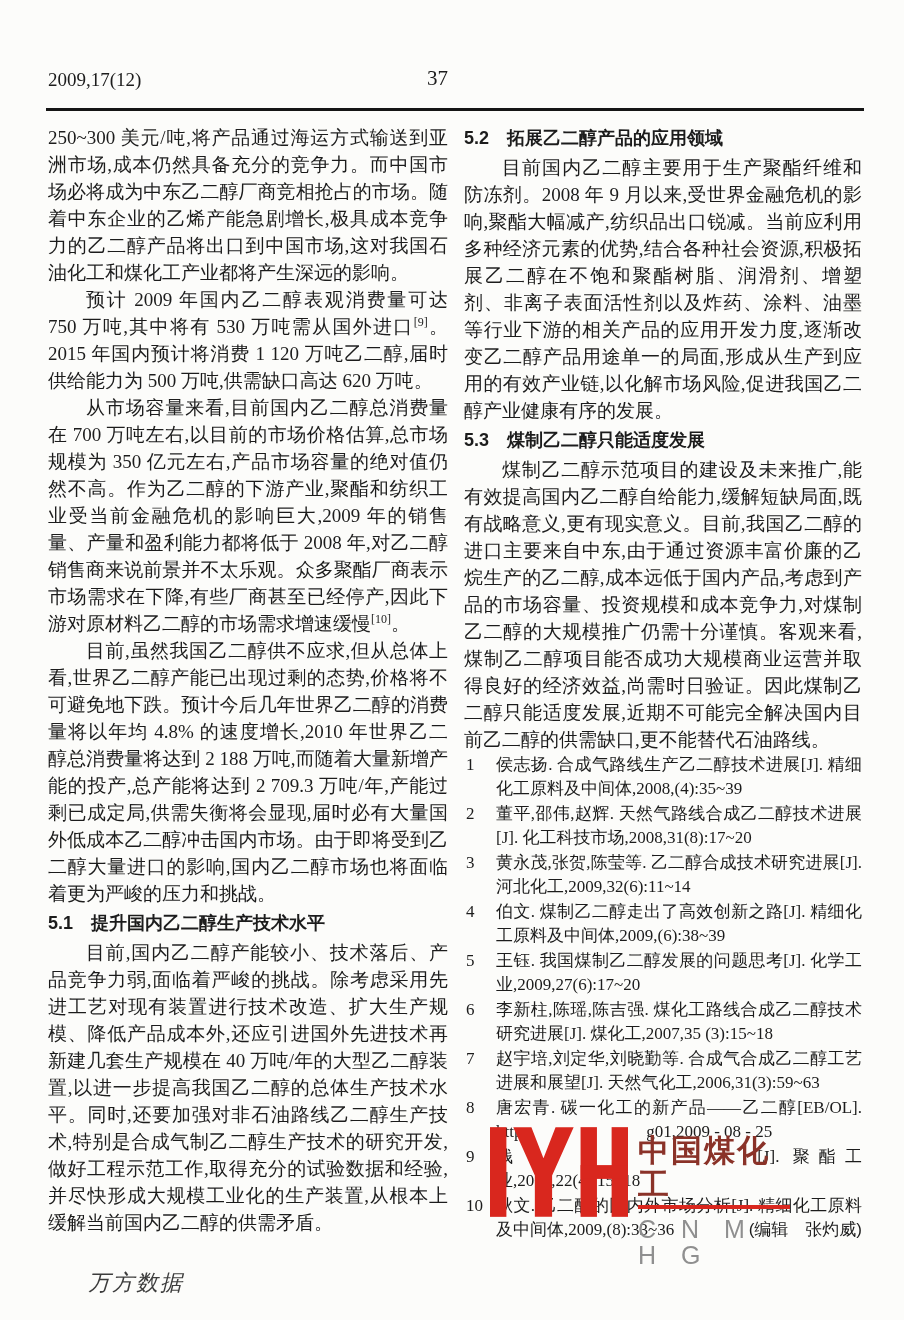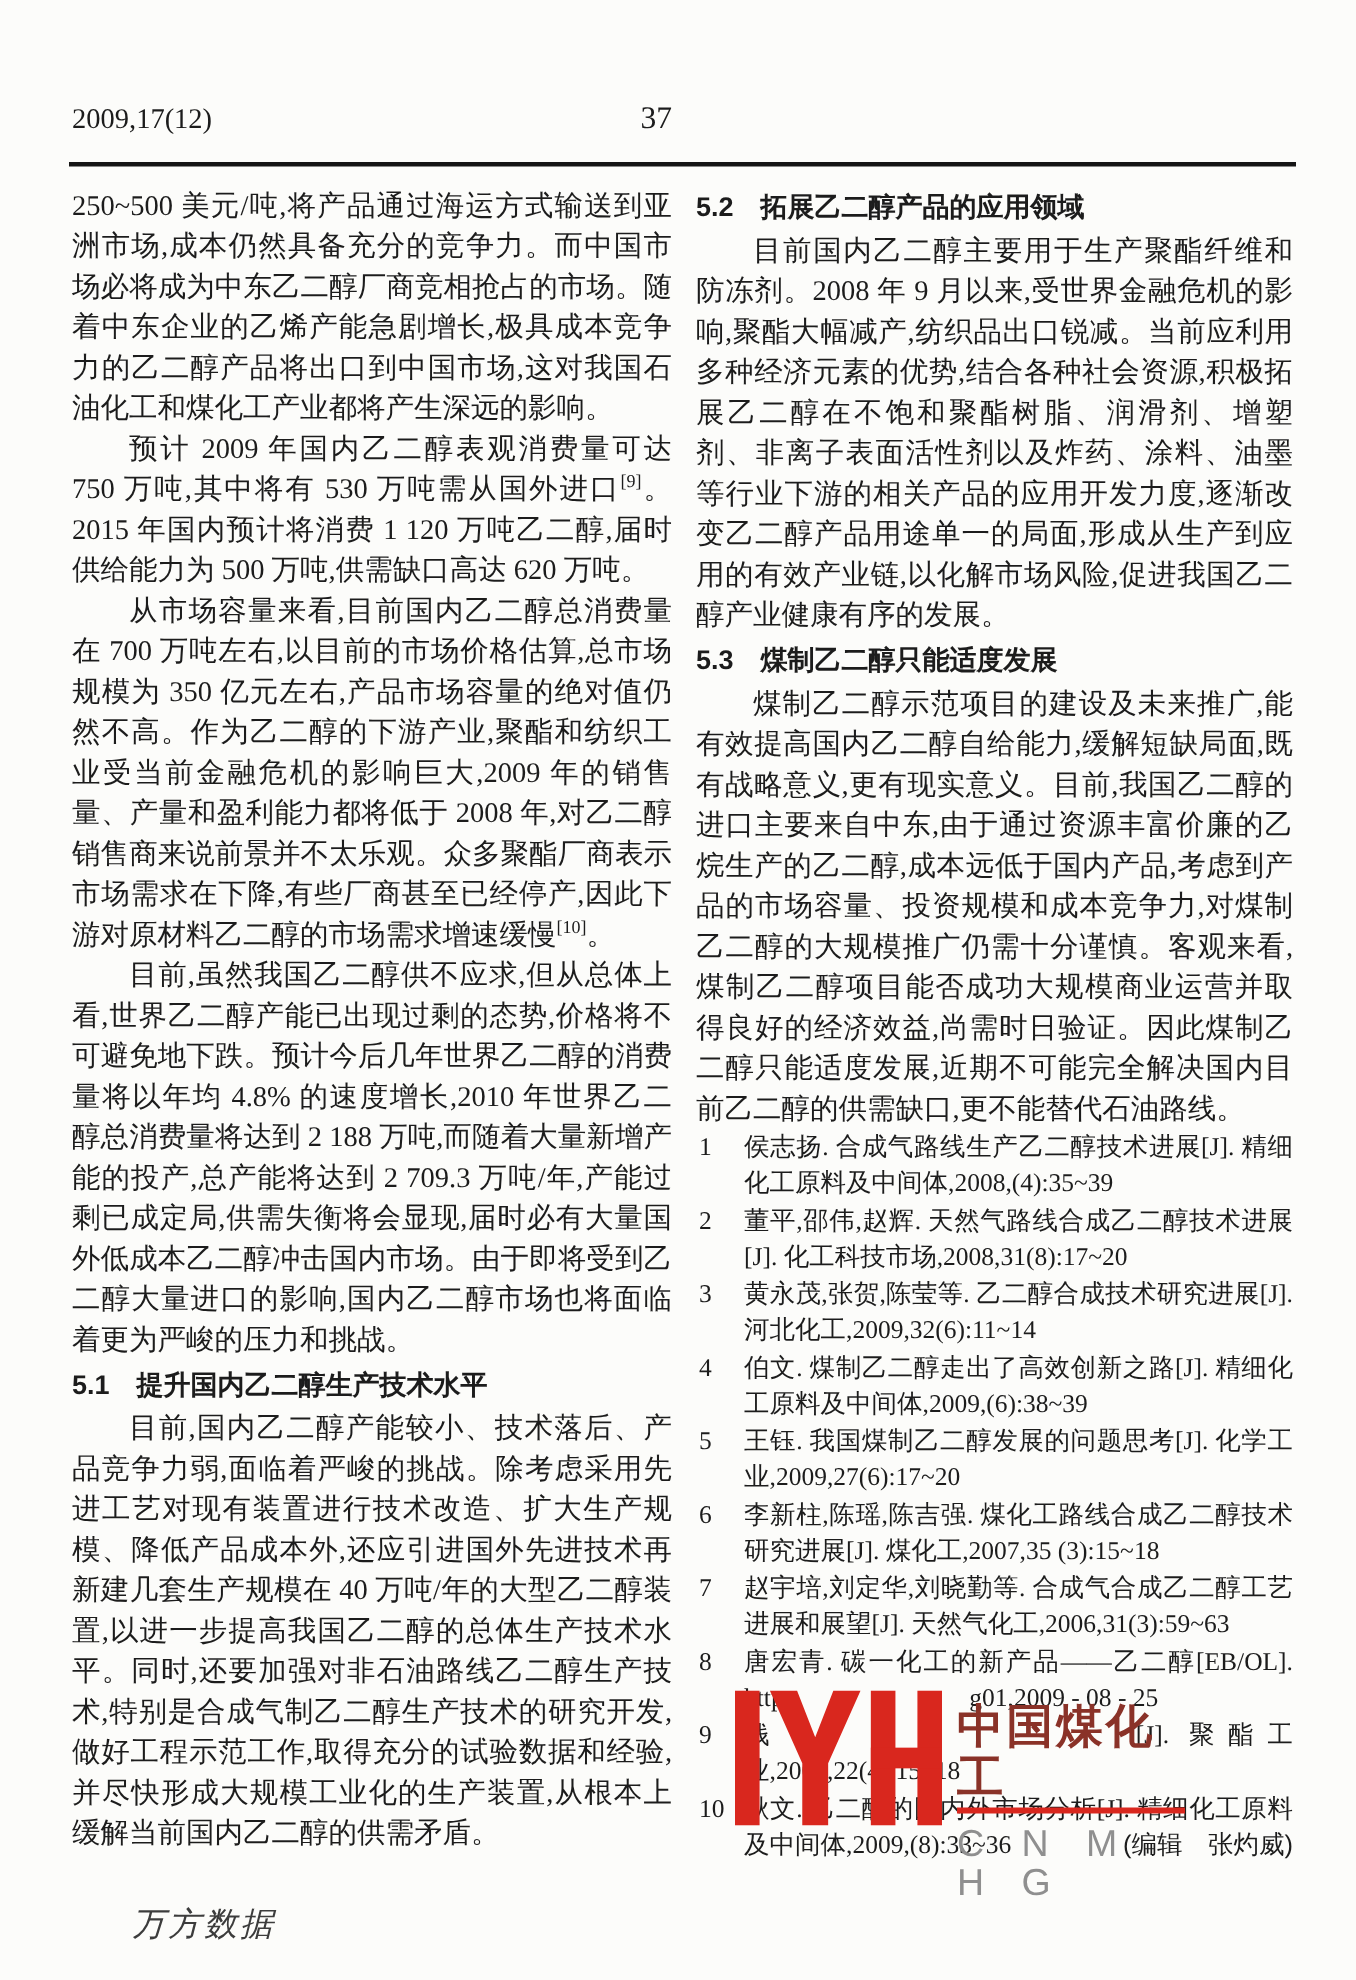--- a/index.html
+++ b/index.html
@@ -60,21 +60,21 @@
 
 <div class="page">
 
   <div class="hdr">
     <span class="hdr-issue">2009,17(12)</span>
     <span class="hdr-page">37</span>
   </div>
   <div class="hdr-rule"></div>
 
   <div class="col col-left">
-    <p class="body-p">250~500 美元/吨,将产品通过海运方式输送到亚洲市场,成本仍然具备充分的竞争力。而中国市场必将成为中东乙二醇厂商竞相抢占的市场。随着中东企业的乙烯产能急剧增长,极具成本竞争力的乙二醇产品将出口到中国市场,这对我国石油化工和煤化工产业都将产生深远的影响。</p>
+    <p class="body-p">250~300 美元/吨,将产品通过海运方式输送到亚洲市场,成本仍然具备充分的竞争力。而中国市场必将成为中东乙二醇厂商竞相抢占的市场。随着中东企业的乙烯产能急剧增长,极具成本竞争力的乙二醇产品将出口到中国市场,这对我国石油化工和煤化工产业都将产生深远的影响。</p>
     <p class="body-p indent"><span>预计 2009 年国内乙二醇表观消费量可达 750 万吨,其中将有 530 万吨需从国外进口</span><sup>[9]</sup><span>。2015 年国内预计将消费 1 120 万吨乙二醇,届时供给能力为 500 万吨,供需缺口高达 620 万吨。</span></p>
     <p class="body-p indent"><span>从市场容量来看,目前国内乙二醇总消费量在 700 万吨左右,以目前的市场价格估算,总市场规模为 350 亿元左右,产品市场容量的绝对值仍然不高。作为乙二醇的下游产业,聚酯和纺织工业受当前金融危机的影响巨大,2009 年的销售量、产量和盈利能力都将低于 2008 年,对乙二醇销售商来说前景并不太乐观。众多聚酯厂商表示市场需求在下降,有些厂商甚至已经停产,因此下游对原材料乙二醇的市场需求增速缓慢</span><sup>[10]</sup><span>。</span></p>
     <p class="body-p indent">目前,虽然我国乙二醇供不应求,但从总体上看,世界乙二醇产能已出现过剩的态势,价格将不可避免地下跌。预计今后几年世界乙二醇的消费量将以年均 4.8% 的速度增长,2010 年世界乙二醇总消费量将达到 2 188 万吨,而随着大量新增产能的投产,总产能将达到 2 709.3 万吨/年,产能过剩已成定局,供需失衡将会显现,届时必有大量国外低成本乙二醇冲击国内市场。由于即将受到乙二醇大量进口的影响,国内乙二醇市场也将面临着更为严峻的压力和挑战。</p>
     <h3 class="sec sub">5.1　提升国内乙二醇生产技术水平</h3>
     <p class="body-p indent">目前,国内乙二醇产能较小、技术落后、产品竞争力弱,面临着严峻的挑战。除考虑采用先进工艺对现有装置进行技术改造、扩大生产规模、降低产品成本外,还应引进国外先进技术再新建几套生产规模在 40 万吨/年的大型乙二醇装置,以进一步提高我国乙二醇的总体生产技术水平。同时,还要加强对非石油路线乙二醇生产技术,特别是合成气制乙二醇生产技术的研究开发,做好工程示范工作,取得充分的试验数据和经验,并尽快形成大规模工业化的生产装置,从根本上缓解当前国内乙二醇的供需矛盾。</p>
   </div>
 
   <div class="col col-right">
     <h3 class="sec" style="margin-top:0;">5.2　拓展乙二醇产品的应用领域</h3>
     <p class="body-p indent">目前国内乙二醇主要用于生产聚酯纤维和防冻剂。2008 年 9 月以来,受世界金融危机的影响,聚酯大幅减产,纺织品出口锐减。当前应利用多种经济元素的优势,结合各种社会资源,积极拓展乙二醇在不饱和聚酯树脂、润滑剂、增塑剂、非离子表面活性剂以及炸药、涂料、油墨等行业下游的相关产品的应用开发力度,逐渐改变乙二醇产品用途单一的局面,形成从生产到应用的有效产业链,以化解市场风险,促进我国乙二醇产业健康有序的发展。</p>

